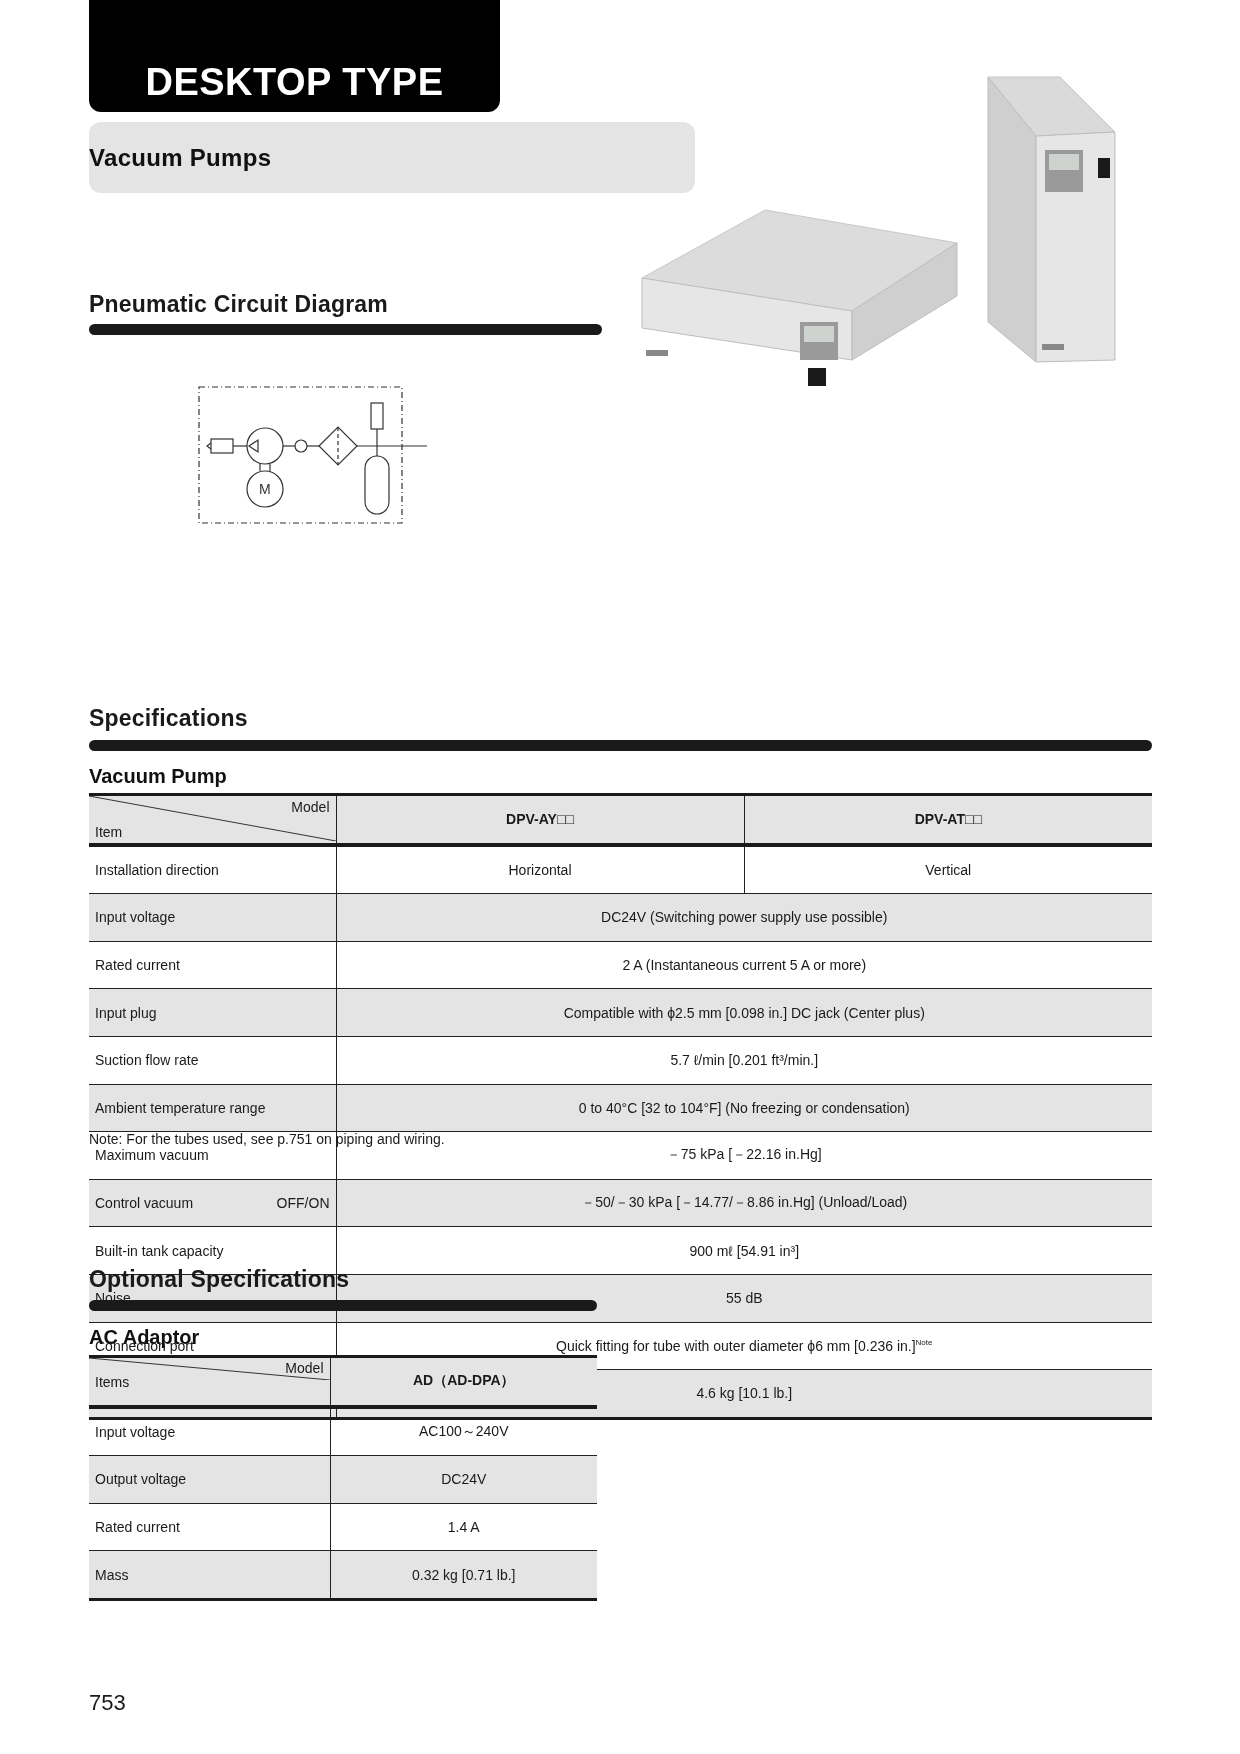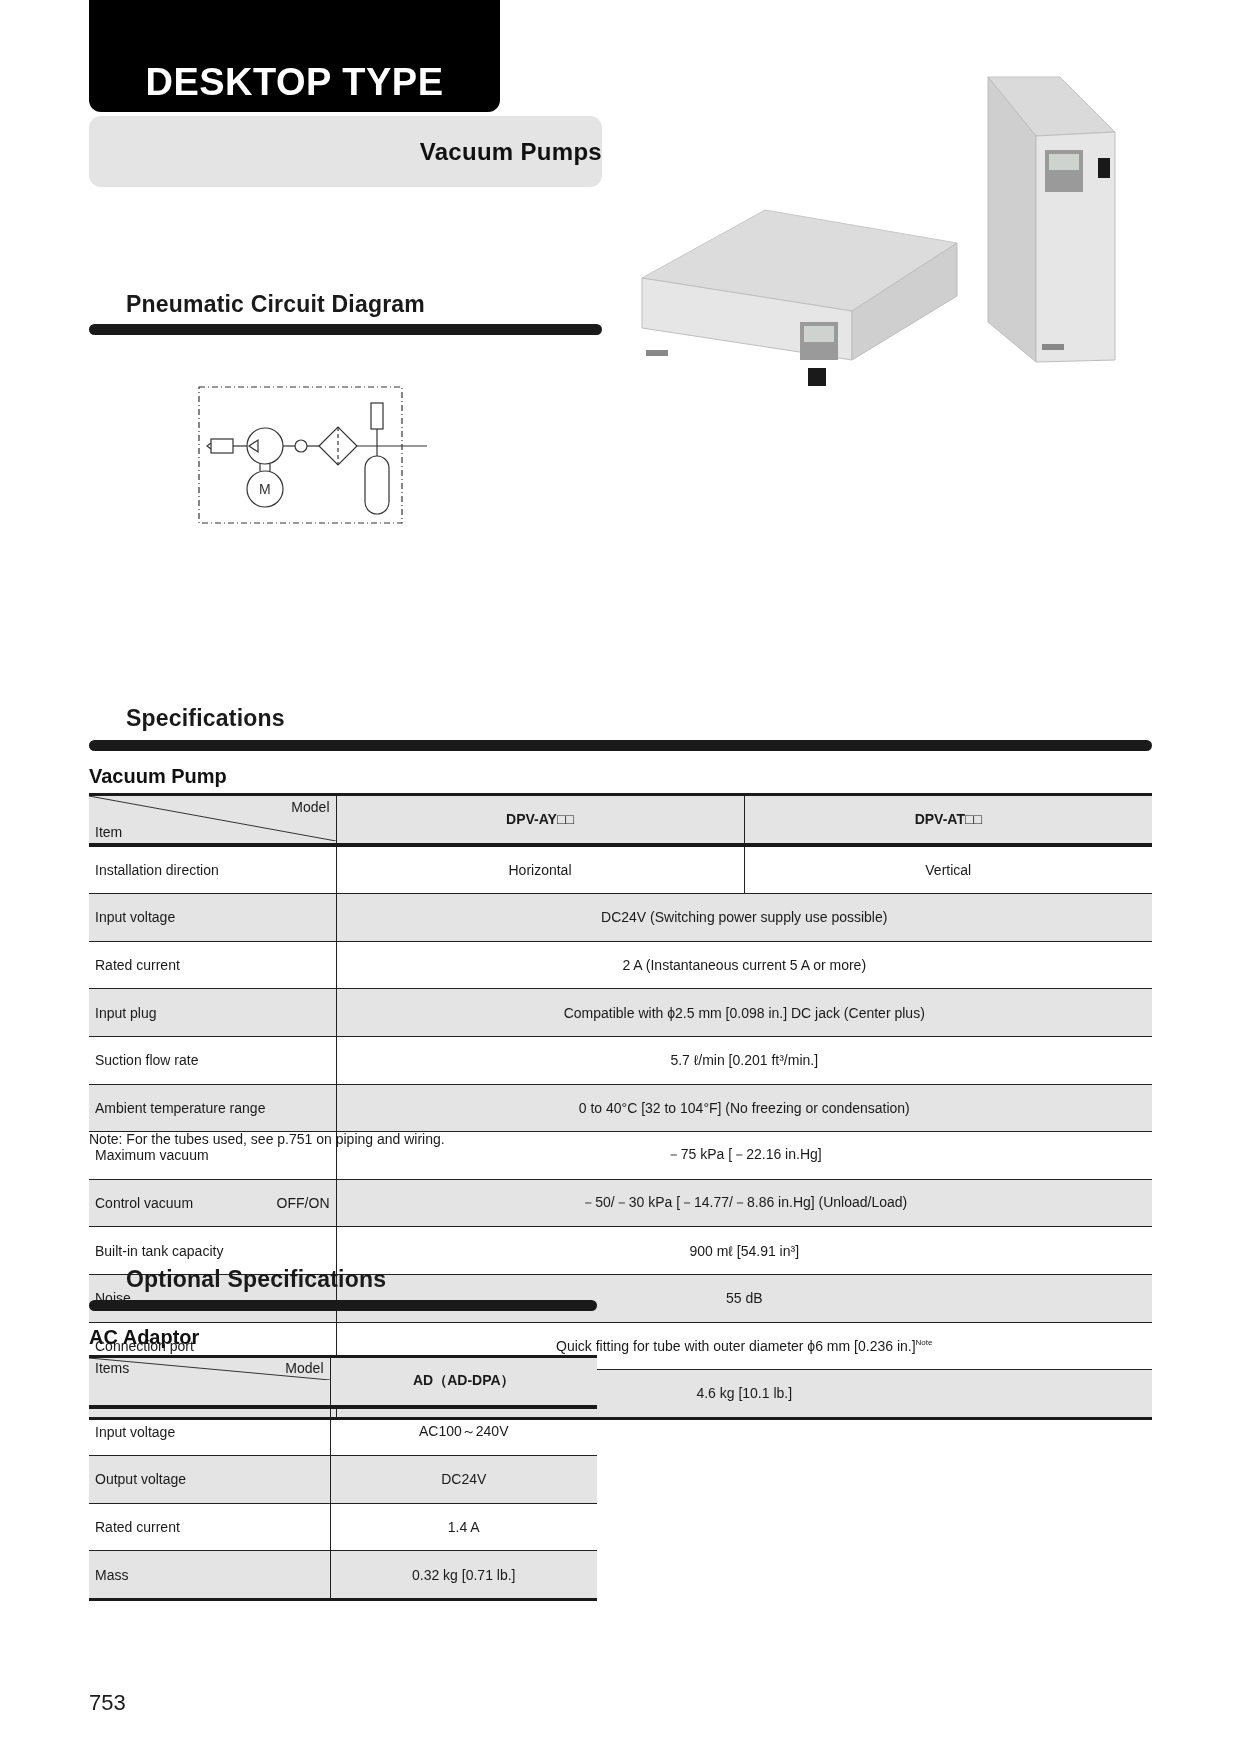--- a/index.html
+++ b/index.html
@@ -10,27 +10,27 @@
   }
   .abs { position: absolute; }
   .title-box {
     left: 89px; top: 0; width: 411px; height: 112px;
     background: #000; border-radius: 0 0 12px 12px;
     color: #fff; font-weight: bold; font-size: 38px;
     display: flex; align-items: flex-end; justify-content: center;
     padding-bottom: 8px; box-sizing: border-box; letter-spacing: 0.5px;
   }
   .subtitle-box {
-    left: 89px; top: 116px; width: 513px; height: 71px;
+    left: 89px; top: 122px; width: 606px; height: 71px;
     background: #e4e4e4; border-radius: 12px;
     font-weight: bold; font-size: 24px; color: #111;
-    display: flex; align-items: center; justify-content: flex-end;
+    display: flex; align-items: center; justify-content: flex-start;
     letter-spacing: 0.3px;
   }
-  .h2 { font-weight: bold; font-size: 23px; color: #1a1a1a; letter-spacing: 0.2px; margin-left: 37px; }
+  .h2 { font-weight: bold; font-size: 23px; color: #1a1a1a; letter-spacing: 0.2px; }
   .h3 { font-weight: bold; font-size: 20px; color: #111; }
   .bar { background: #1a1a1a; height: 11px; border-radius: 6px; }
   .diagram { left: 195px; top: 383px; width: 240px; height: 145px; }
 
   
   .photo { left: 630px; top: 60px; width: 540px; height: 360px; }
 
   table.spec {
     position: absolute; border-collapse: collapse; font-size: 14px; color: #1a1a1a;
     table-layout: fixed;
@@ -217,21 +217,21 @@
   <colgroup>
       <col style="width:241px">
       <col style="width:267px">
     </colgroup>
   <thead>
     <tr>
       <th class="diag-cell" style="height:20px;">
         <svg width="241" height="22">
             <line x1="0" y1="0" x2="241" y2="22" stroke="#333" stroke-width="1"></line>
           </svg>
-        <span class="lbl-item" style="top:2px;">Items</span>
+        <span class="lbl-item" style="top:16px;">Items</span>
         <span class="lbl-model" style="top:2px;">Model</span>
       </th>
       <th class="model-head">AD（AD-DPA）</th>
     </tr>
   </thead>
   <tbody>
     <tr>
       <td class="item">Input voltage</td>
       <td class="val">AC100～240V</td>
     </tr>

